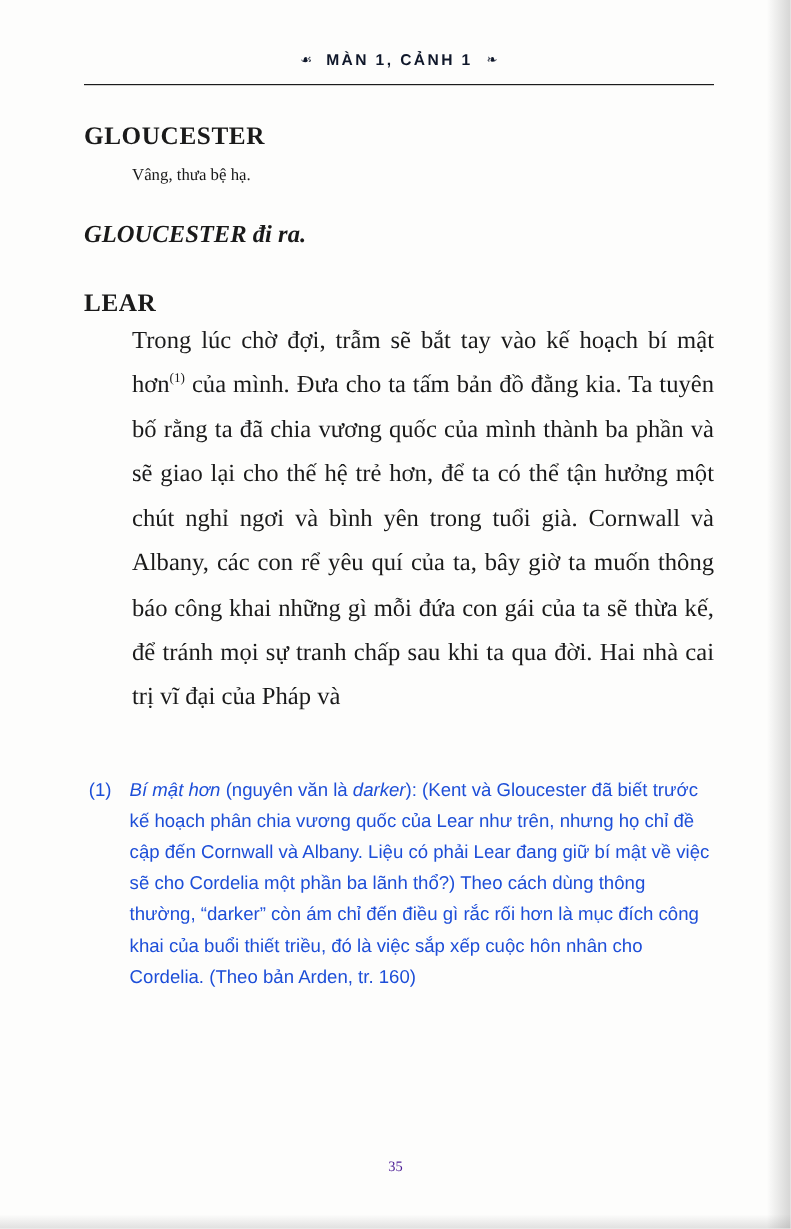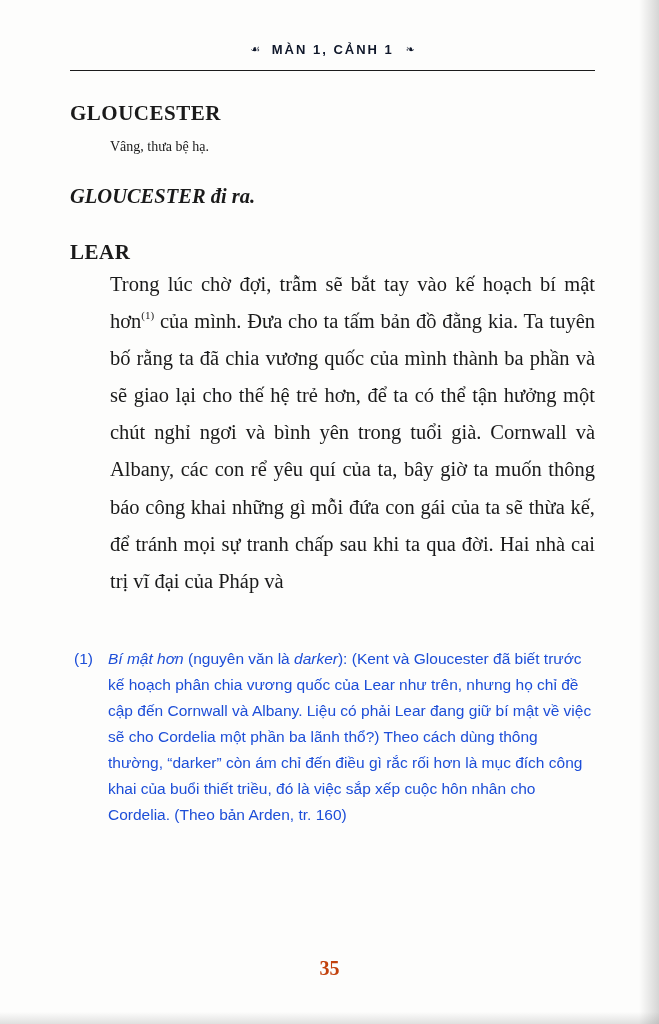--- a/index.html
+++ b/index.html
@@ -104,23 +104,23 @@
     width: 34px;
     margin-left: -34px;
   }
   .footnote .italic { font-style: italic; }
 
   .page-number {
     position: absolute;
     left: 0; right: 0;
     bottom: 44px;
     text-align: center;
-    font-size: 20px;
-    font-weight: bold;
-    color: #c2410c;
+    font-size: 12px;
+    font-weight: normal;
+    color: #4c1d95;
   }
 </style>
 </head>
 <body>
 
 <div class="page">
 
   <div class="running-head">
     <span class="ornament">☙</span>
     <span>MÀN 1, CẢNH 1</span>

